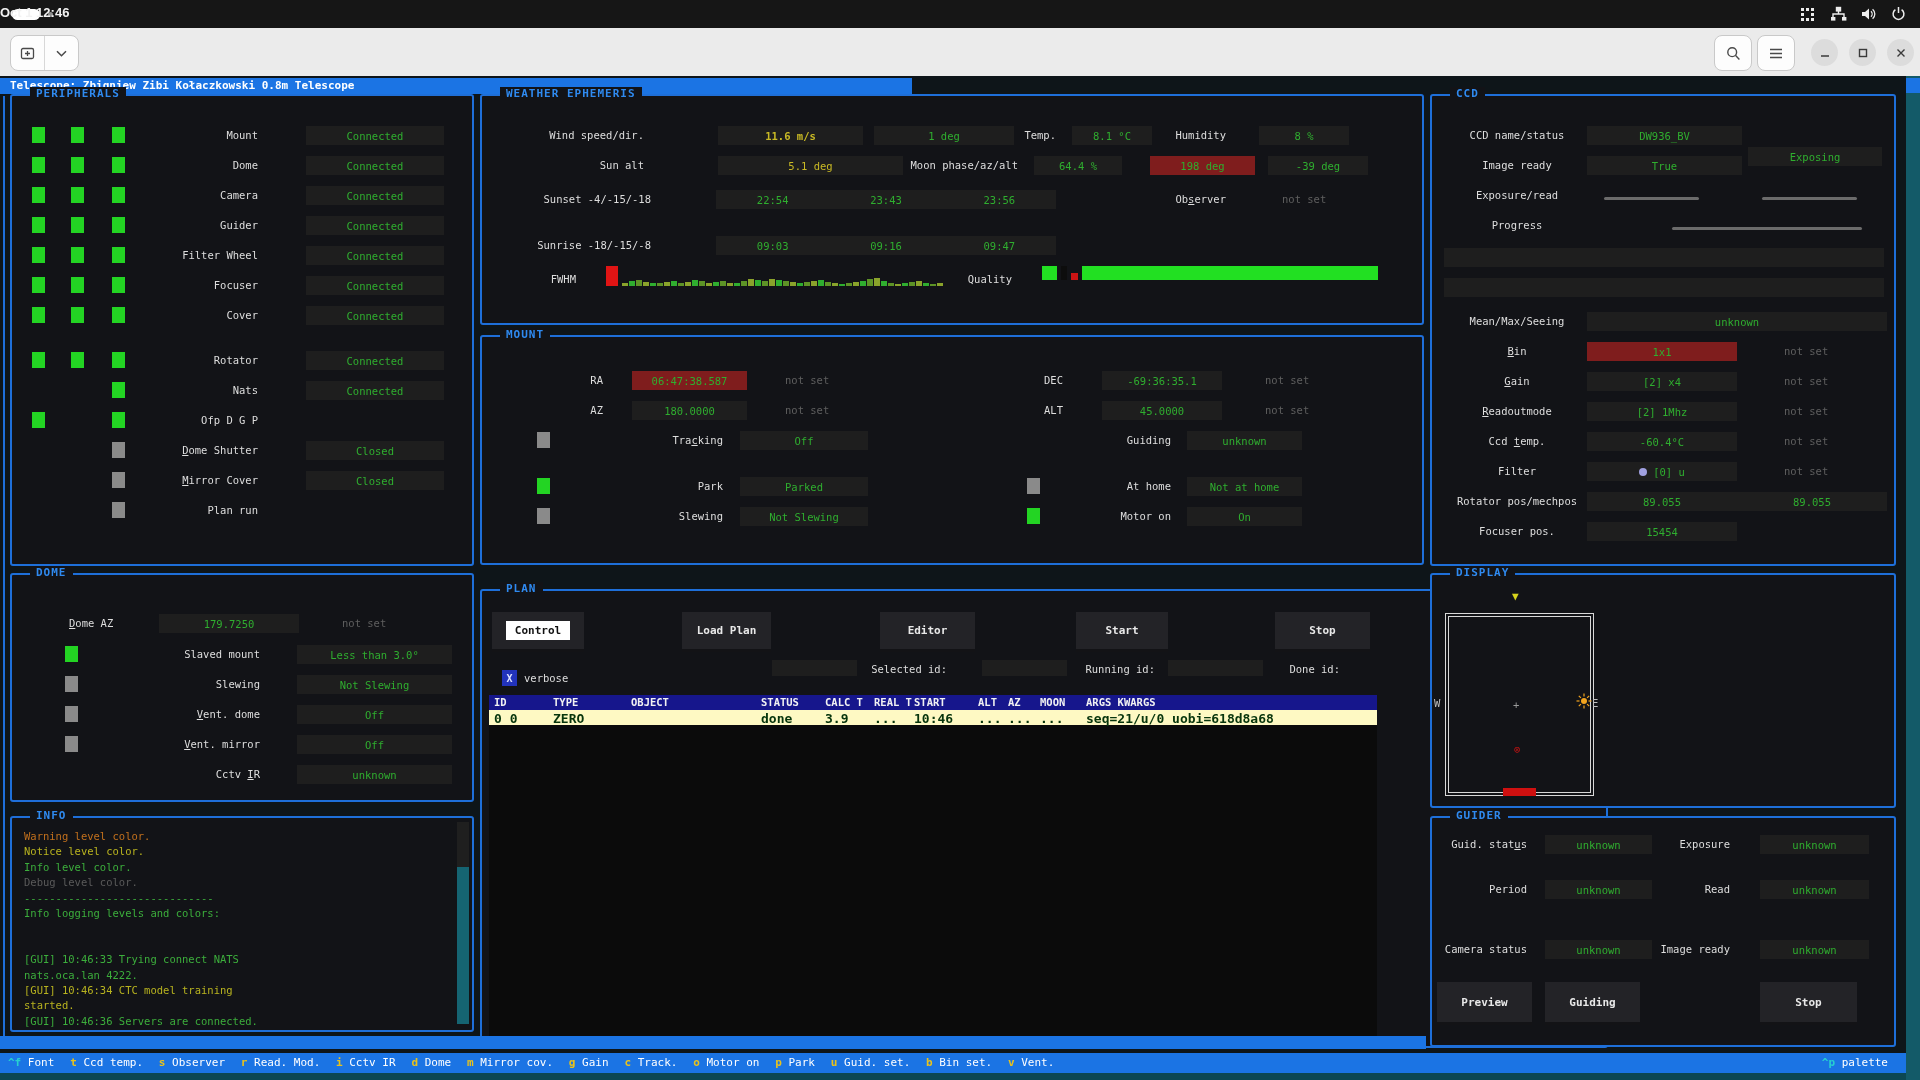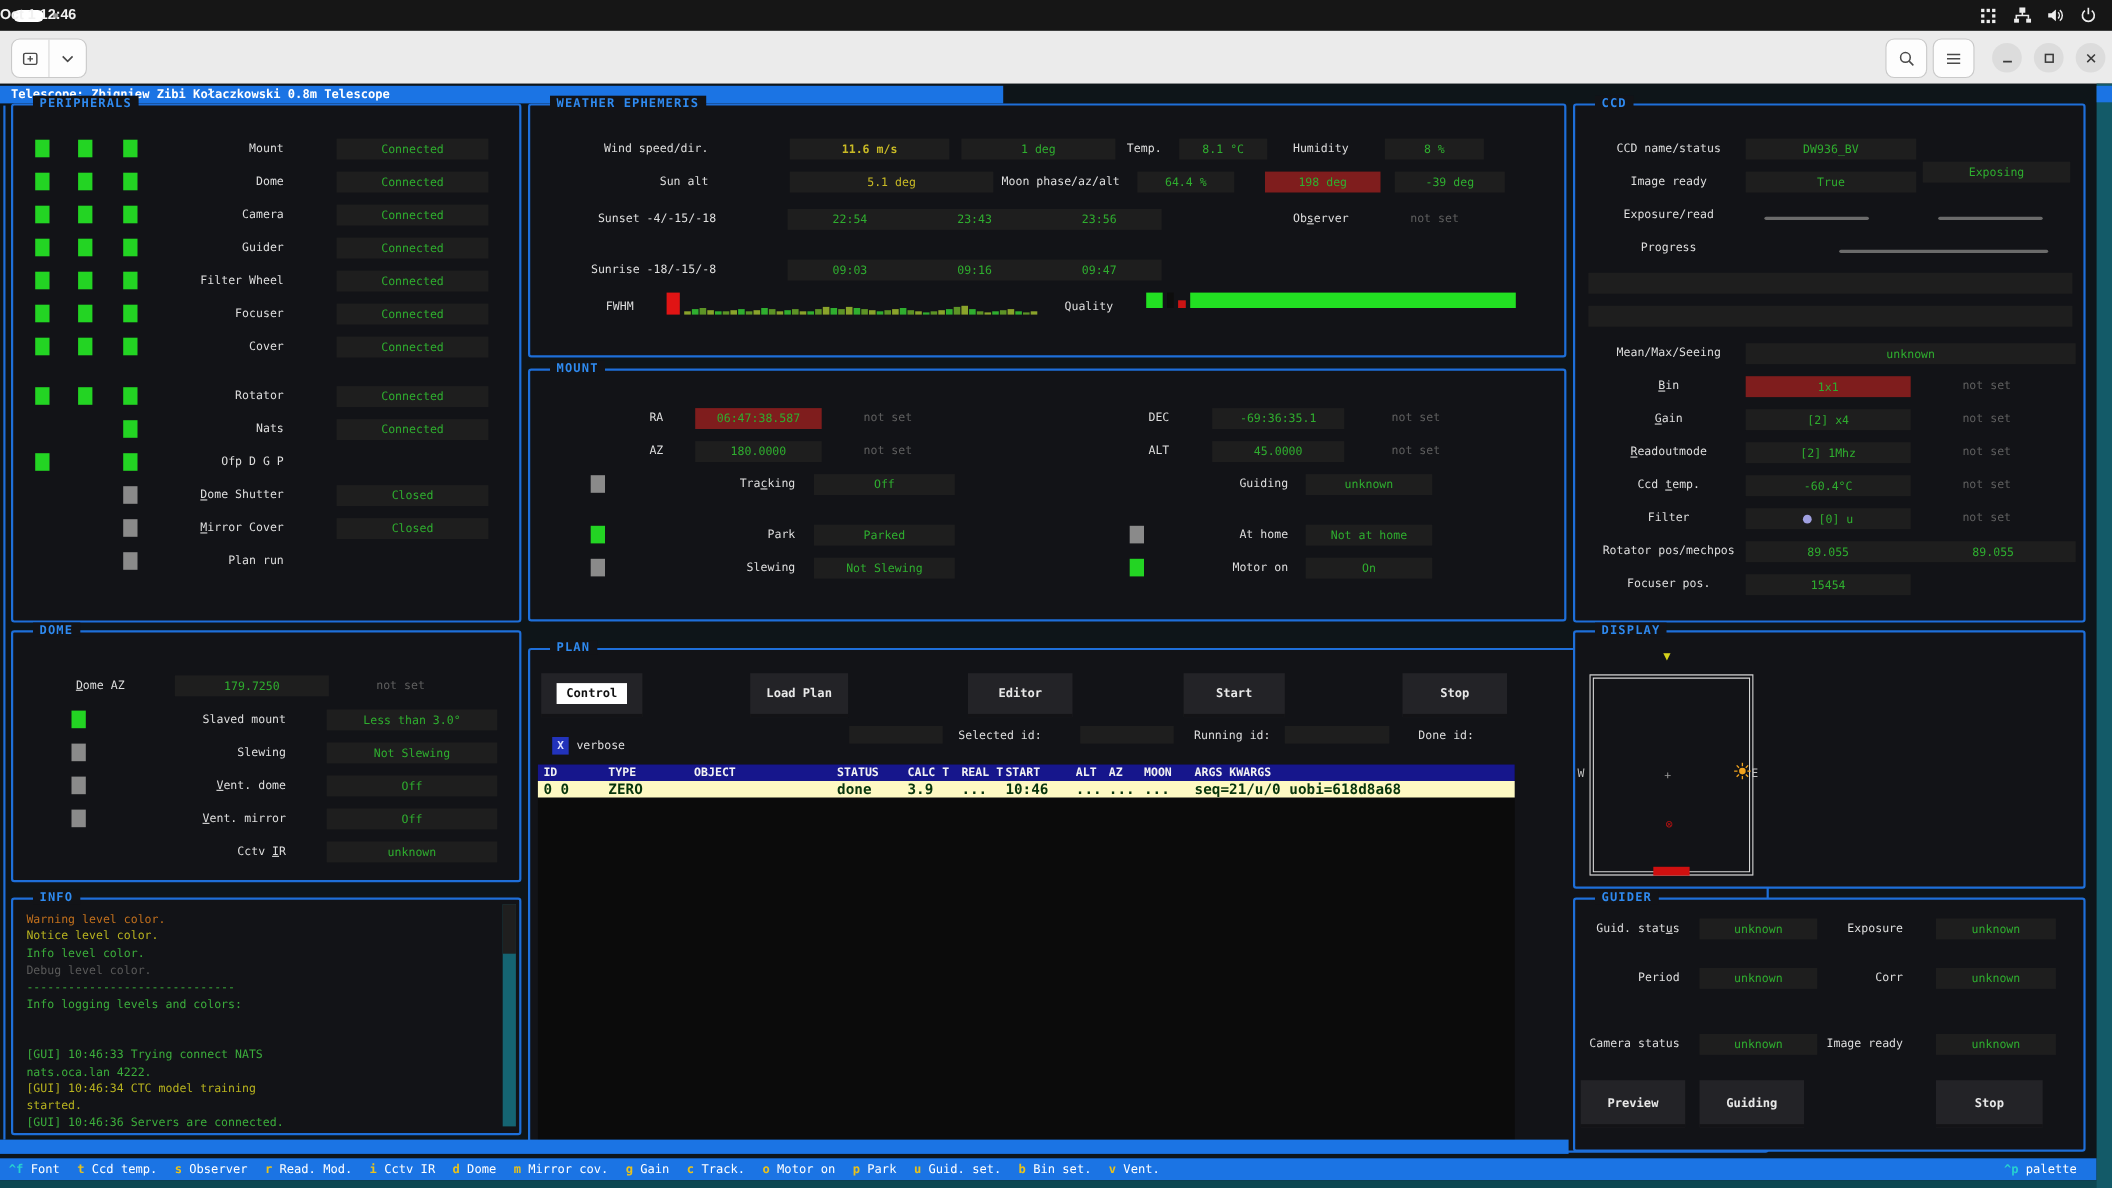--- a/index.html
+++ b/index.html
@@ -492,21 +492,21 @@
     </div>
 
   <div class="panel" id="p-guider" style="left:1430px;top:740px;width:466px;height:231px;">
     <div class="ptitle">GUIDER</div>
   <div class="lbl" style="right: 367px; top: 20px;">Guid. stat<span class="uk">u</span>s</div>
       <div class="fld" style="left: 113px; top: 17px; width: 107px;">unknown</div>
       <div class="lbl" style="right: 164px; top: 20px;">Exposure</div>
       <div class="fld" style="left: 328px; top: 17px; width: 109px;">unknown</div>
       <div class="lbl" style="right: 367px; top: 65px;">Period</div>
       <div class="fld" style="left: 113px; top: 62px; width: 107px;">unknown</div>
-      <div class="lbl" style="right: 164px; top: 65px;">Corr</div>
+      <div class="lbl" style="right: 164px; top: 65px;">Read</div>
       <div class="fld" style="left: 328px; top: 62px; width: 109px;">unknown</div>
       <div class="lbl" style="right: 367px; top: 125px;">Camera status</div>
       <div class="fld" style="left: 113px; top: 122px; width: 107px;">unknown</div>
       <div class="lbl" style="right: 164px; top: 125px;">Image ready</div>
       <div class="fld" style="left: 328px; top: 122px; width: 109px;">unknown</div>
       <div class="gbtn" style="left: 5px; top: 164px; width: 95px;">Preview</div>
       <div class="gbtn" style="left: 113px; top: 164px; width: 95px;">Guiding</div>
       <div class="gbtn" style="left: 328px; top: 164px; width: 97px;">Stop</div>
     </div>
 

